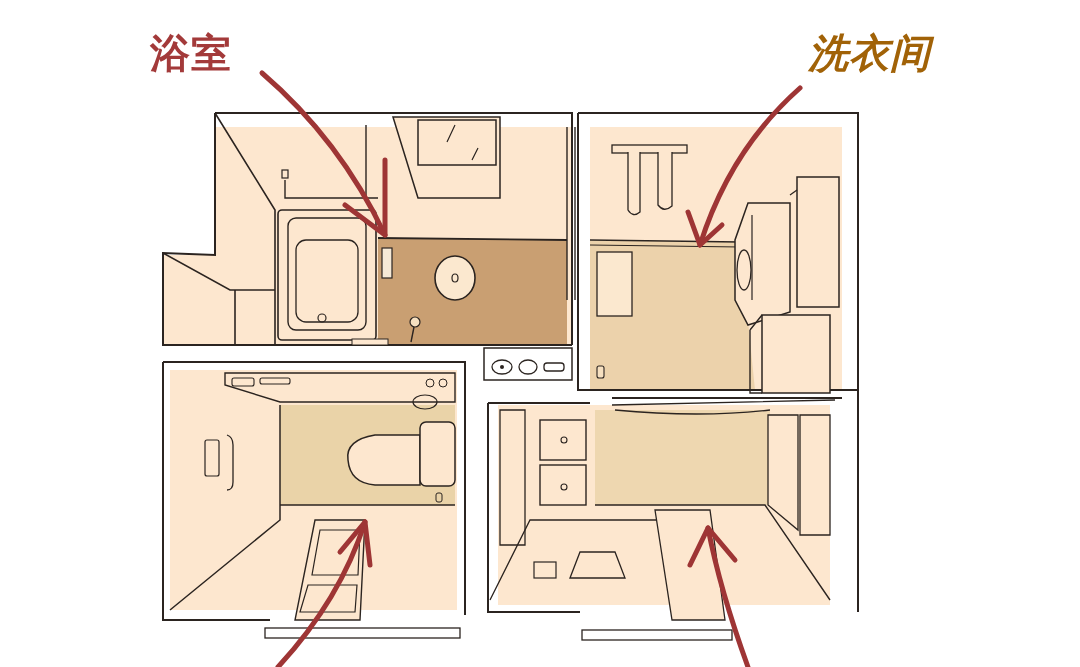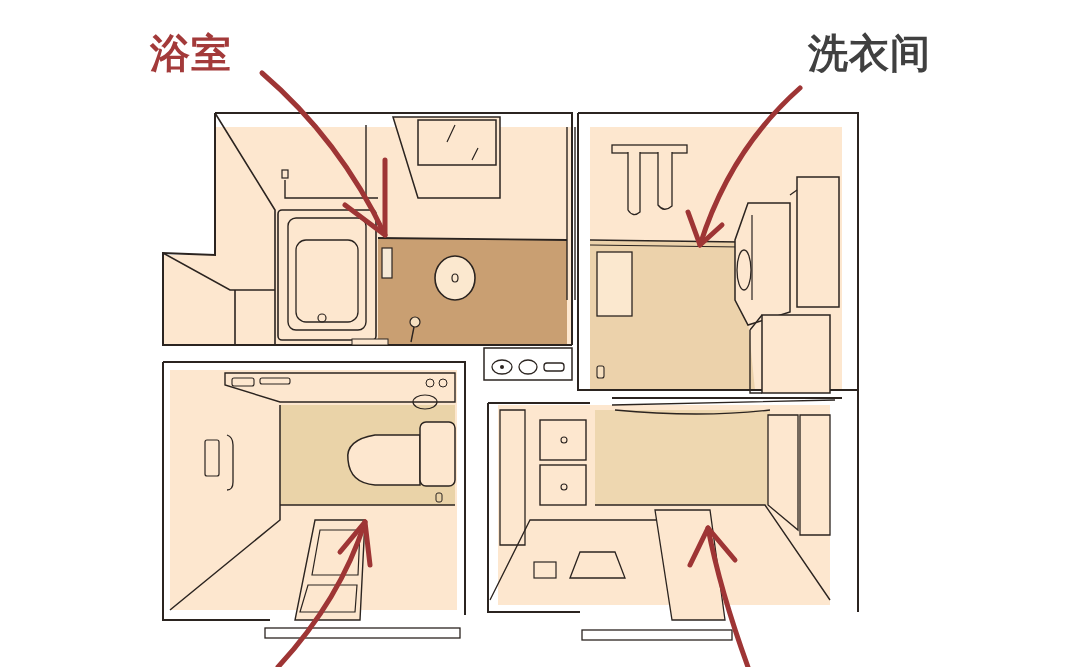--- a/index.html
+++ b/index.html
@@ -185,17 +185,17 @@
     <path d="M278,667 Q340,600 365,522"></path>
     <path d="M365,522 L340,552 M365,522 L370,565"></path>
   </g>
   <g stroke="#9e3535" stroke-width="5" fill="none" stroke-linecap="round">
     <path d="M748,667 Q720,590 708,528"></path>
     <path d="M708,528 L690,565 M708,528 L735,560"></path>
   </g>
 </svg>
 
 <div class="label label-bathroom" style="color:#a33a3a;">浴室</div>
-<div class="label label-laundry" style="color:#404040;">洗衣间</div>
+<div class="label label-laundry" style="color:#a16207;font-style:italic;">洗衣间</div>
 <div class="label label-bottom-left" style="color:#a33a3a;"></div>
 <div class="label label-bottom-right" style="color:#a33a3a;"></div>
 
 </div>
 
 </body></html>

